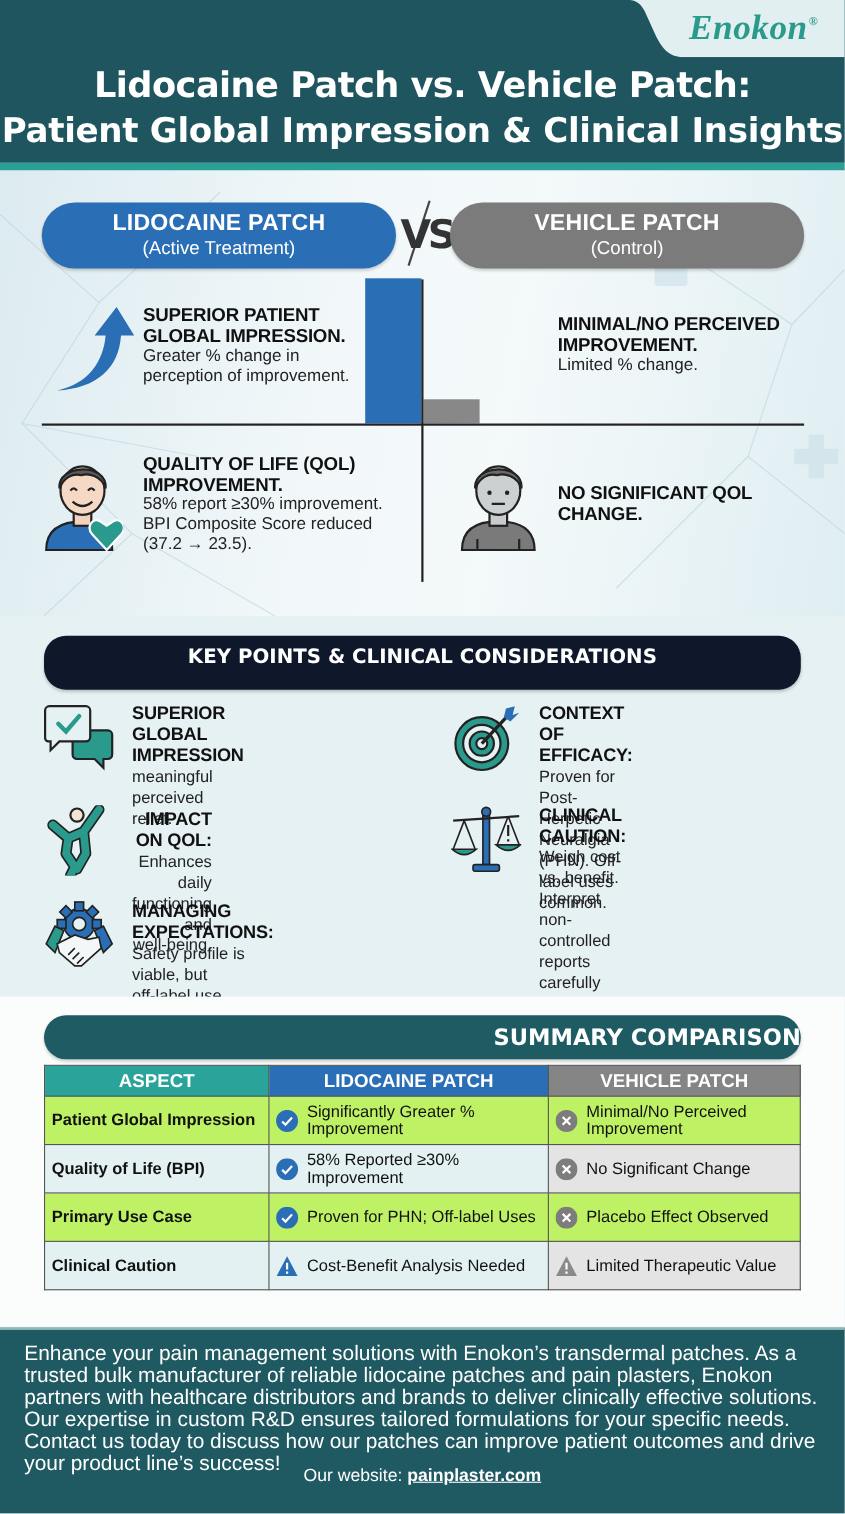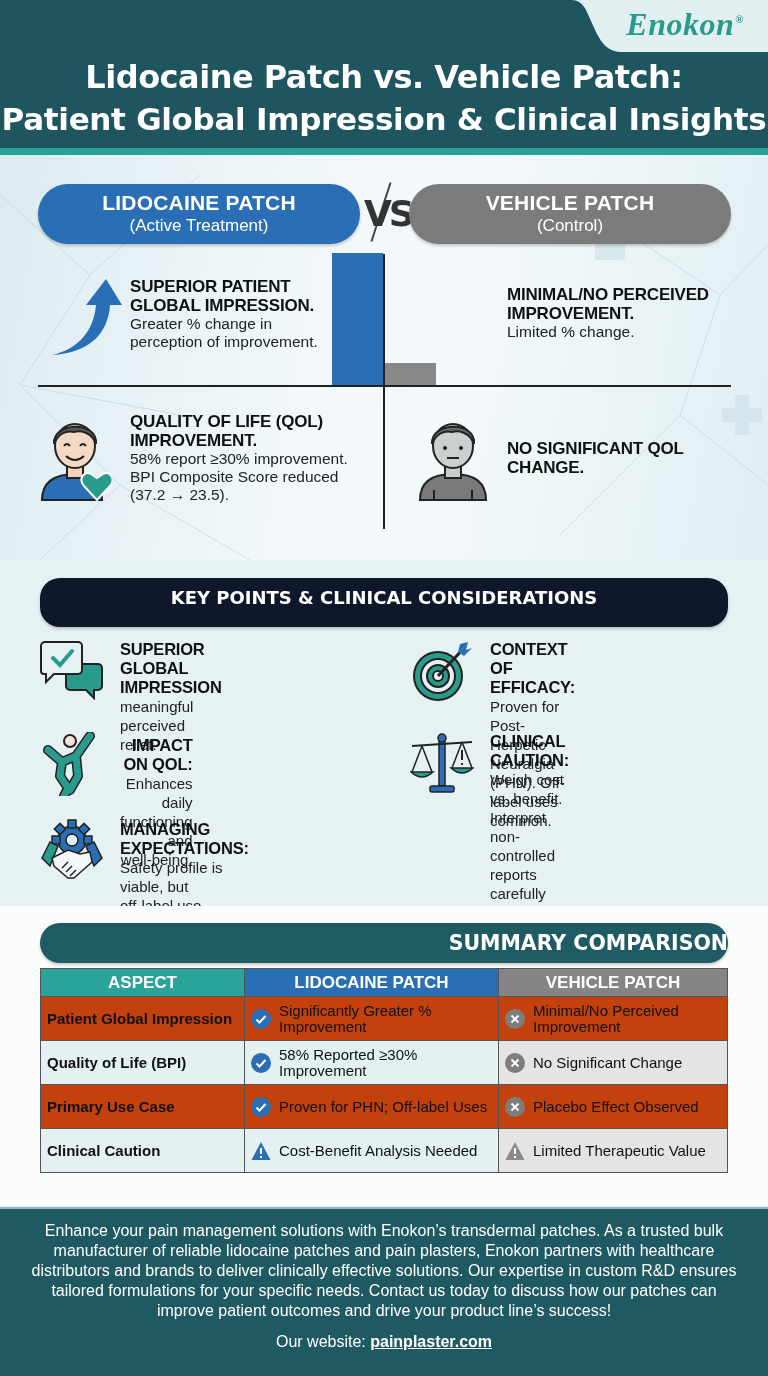--- a/index.html
+++ b/index.html
@@ -54,28 +54,28 @@
   table.sum { position: absolute; left: 40px; top: 968px; width: 688px; border-collapse: collapse; table-layout: fixed; }
   table.sum th, table.sum td { border: 1px solid #555; }
   table.sum th { height: 28px; color: #fff; font-family: "Liberation Sans", sans-serif; font-weight: bold; font-size: 17px; text-align: center; }
   th.h-aspect { background: #2aa39a; width: 204px; }
   th.h-lido { background: #2a6fb5; width: 254px; }
   th.h-veh { background: #858585; }
   table.sum td { height: 44px; font-family: "Liberation Sans", sans-serif; font-size: 15px; line-height: 16px; padding: 0 6px; vertical-align: middle; }
   td.aspect { font-weight: bold; color: #111; padding-left: 12px; font-size: 15px; }
   tr.r-alt td.aspect, tr.r-alt td.lido { background: #e3f1f2; }
   tr.r-alt td.veh { background: #e4e4e4; }
-  tr.r-white td { background: #c2410c; }
+  tr.r-white td { background: #bef264; }
   .cell { display: flex; align-items: center; gap: 8px; }
   .ic { flex: 0 0 20px; width: 20px; height: 20px; }
 
   
   .footer { position: absolute; left: 0; top: 1207px; width: 768px; height: 169px; background: #1f5962; border-top: 2px solid #8fb8bd; }
-  .footer-text { position: absolute; left: 22px; top: 12px; width: 724px; text-align: center; color: #fff; font-family: "Liberation Sans", sans-serif;
-    font-size: 16px; line-height: 20px; }
+  .footer-text { position: absolute; left: 22px; top: 12px; width: 724px; color: #fff; font-family: "Liberation Sans", sans-serif;
+    font-size: 19px; line-height: 20px; }
   .footer-web { position: absolute; left: 0; top: 124px; width: 768px; text-align: center; color: #fff; font-family: "Liberation Sans", sans-serif; font-size: 16px; }
   .footer-link { font-weight: bold; text-decoration: underline; color: #fff; }
 </style>
 </head>
 <body>
 
 <div class="header">
   <svg class="logo-shape" viewBox="0 0 196 52" width="196" height="52">
     <path d="M0 0 H196 V52 H50 C36 52 30 44 24 32 L14 10 C11 4 6 0 0 0 Z" fill="#e2eff0"></path>
   </svg>

